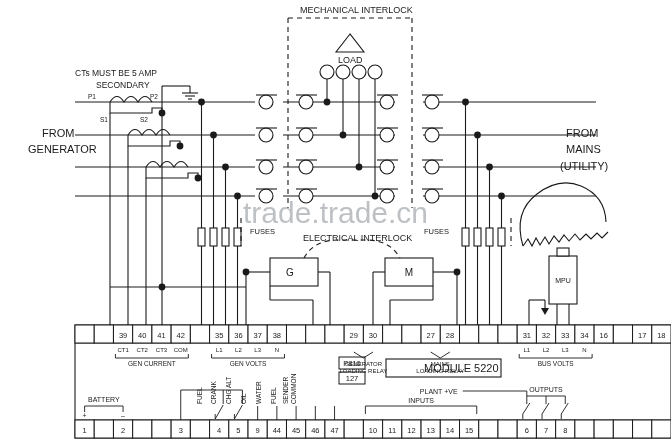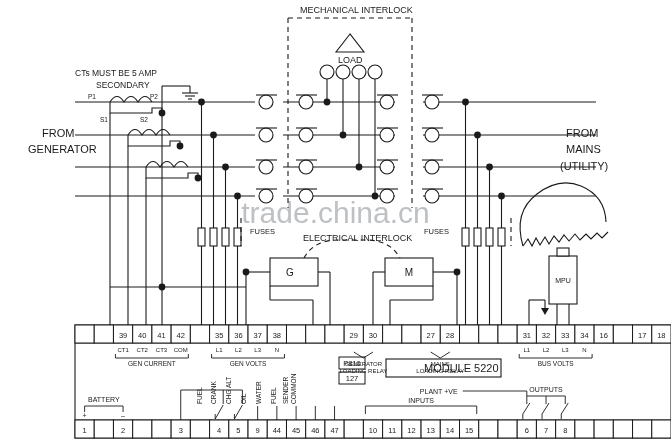--- a/index.html
+++ b/index.html
@@ -9,21 +9,21 @@
   .wm{position:absolute;left:0;top:196px;width:671px;text-align:center;
       font-family:"Liberation Sans",sans-serif;font-size:30px;color:#b9bcc0;
       letter-spacing:0px;opacity:.92;pointer-events:none;}
   text{font-family:"Liberation Sans",sans-serif;fill:#1a1a1a;}
 </style>
 </head>
 <body>
 
 <div id="stage">
 
-  <div class="wm">trade.china.cn</div>
+  <div class="wm">trade.trade.cn</div>
 
   <svg width="671" height="440" viewBox="0 0 671 440">
     <g id="static-lines" stroke="#1a1a1a" fill="none" stroke-width="1.1" shape-rendering="geometricPrecision">
 
       <g>
         <line x1="75" y1="102" x2="255" y2="102"></line>
         <line x1="75" y1="135" x2="255" y2="135"></line>
         <line x1="75" y1="167" x2="255" y2="167"></line>
         <line x1="75" y1="196" x2="255" y2="196"></line>
       </g>

